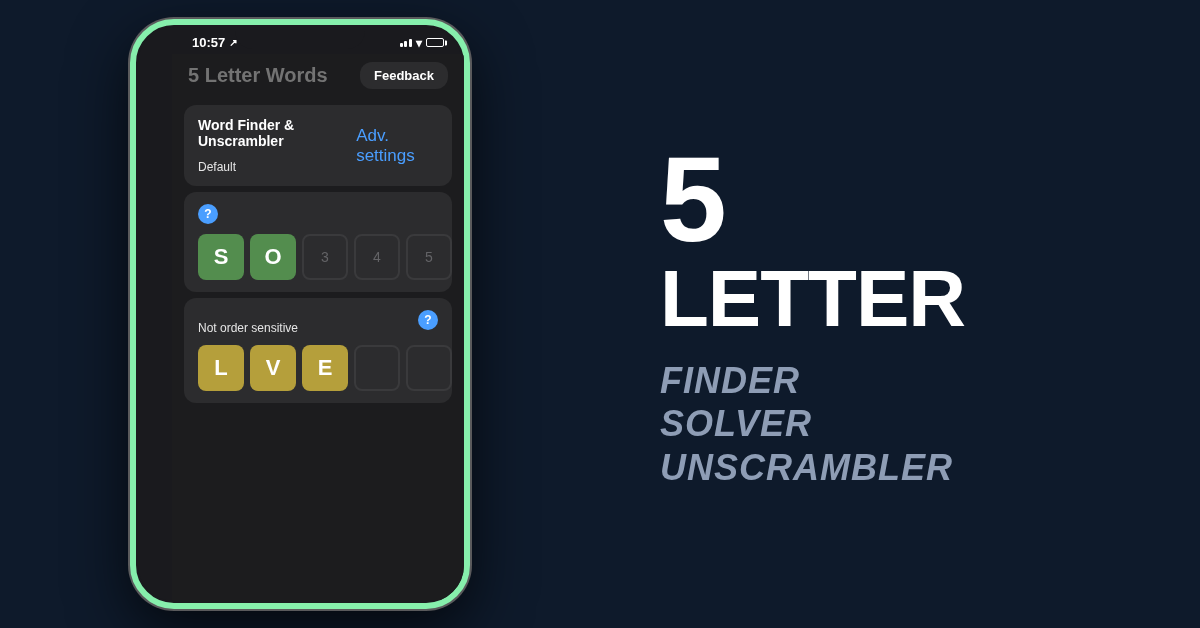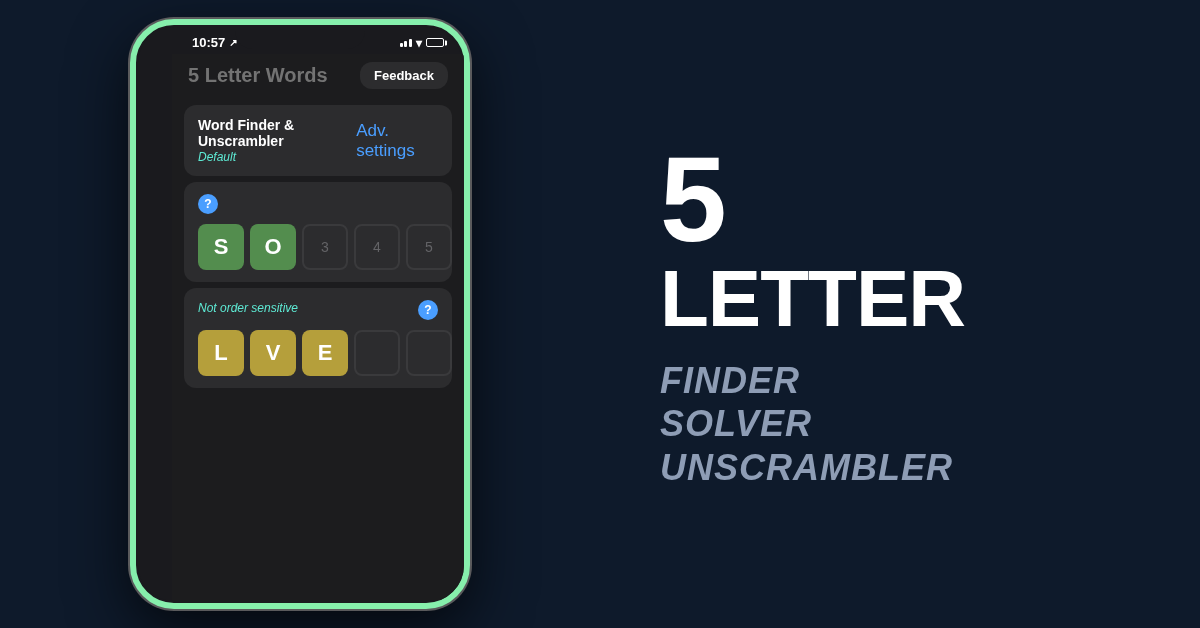--- a/index.html
+++ b/index.html
@@ -120,23 +120,22 @@
     }
 
     .card-title {
       font-size: 14px;
       font-weight: 700;
       color: #ffffff;
     }
 
     .card-subtitle {
       font-size: 12px;
-      color: #5eead4;
-      font-style: italic;
-      margin-top: 1px;
+      color: #e5e5e5;
+      margin-top: 11px;
     }
 
     .card-row {
       display: flex;
       justify-content: space-between;
       align-items: center;
     }
 
     .adv-settings {
       color: #4a9eff;

